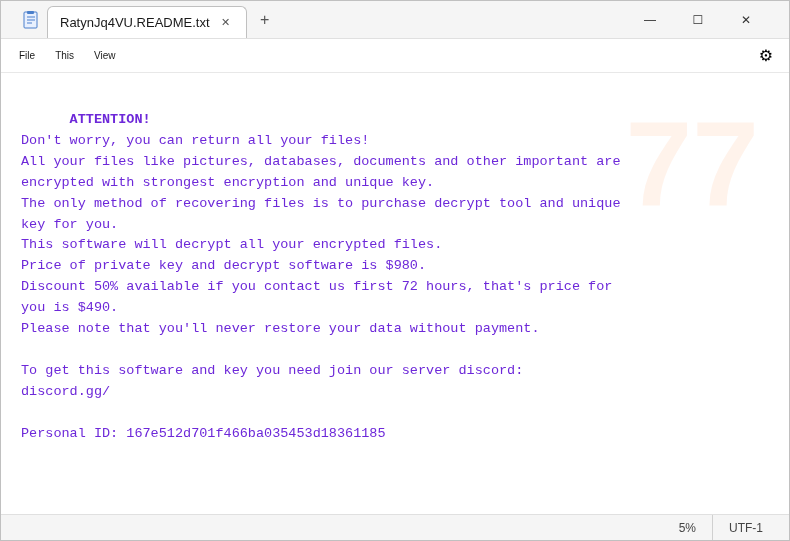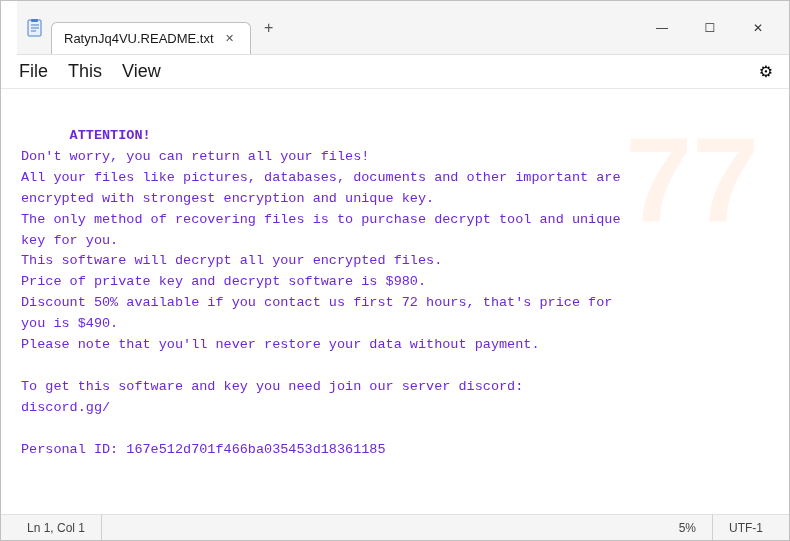--- a/index.html
+++ b/index.html
@@ -24,25 +24,24 @@
       display: flex;
       flex-direction: column;
       box-shadow: 0 2px 8px rgba(0,0,0,0.2);
     }
 
     
     .title-bar {
       display: flex;
       align-items: center;
       background: #f5f5f5;
-      height: 54px;
-      padding: 0 8px;
+      height: 38px;
+      padding: 0 20px;
       border-bottom: 1px solid #e0e0e0;
       user-select: none;
-      margin-left: 16px;
     }
 
     .title-bar-icon {
       width: 20px;
       height: 20px;
       margin-right: 6px;
       display: flex;
       align-items: center;
       justify-content: center;
     }
@@ -117,21 +116,21 @@
       display: flex;
       align-items: center;
       height: 34px;
       padding: 0 8px;
       border-bottom: 1px solid #e8e8e8;
       background: #ffffff;
     }
 
     .menu-item {
       padding: 4px 10px;
-      font-size: 18px;
+      font-size: 10px;
       color: #1a1a1a;
       cursor: pointer;
       border-radius: 3px;
     }
 
     .menu-settings {
       margin-left: auto;
       display: flex;
       align-items: center;
       justify-content: center;
@@ -272,19 +271,18 @@
 Please note that you'll never restore your data without payment.
 
 To get this software and key you need join our server discord:
 discord.gg/
 
 Personal ID: 167e512d701f466ba035453d18361185</span>
     </div>
   </div>
 
   <div class="status-bar">
-    <div class="status-item">Ln 1, Col 1</div>
     <div class="status-spacer"></div>
     <div class="status-item">5%</div>
     <div class="status-item">UTF-1</div>
   </div>
 
 </div>
 
 </body></html>

